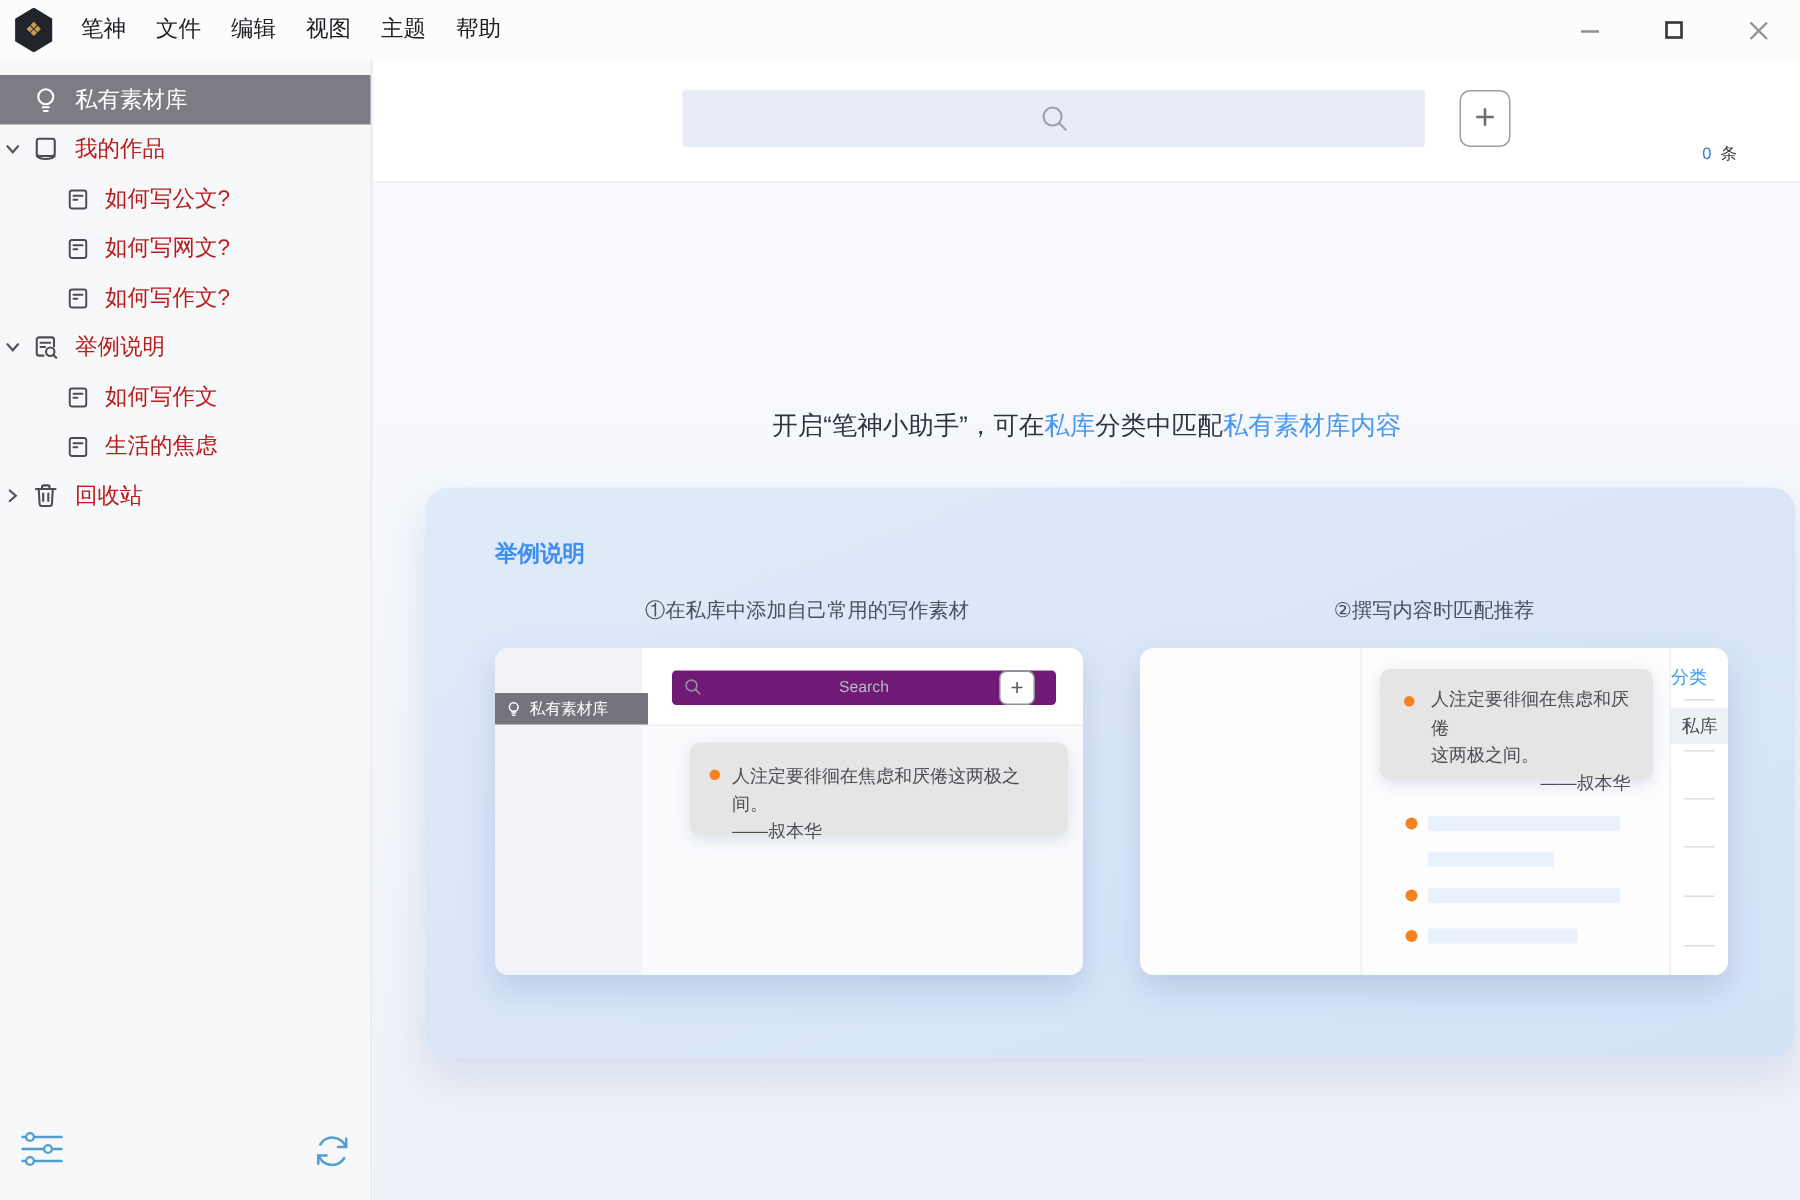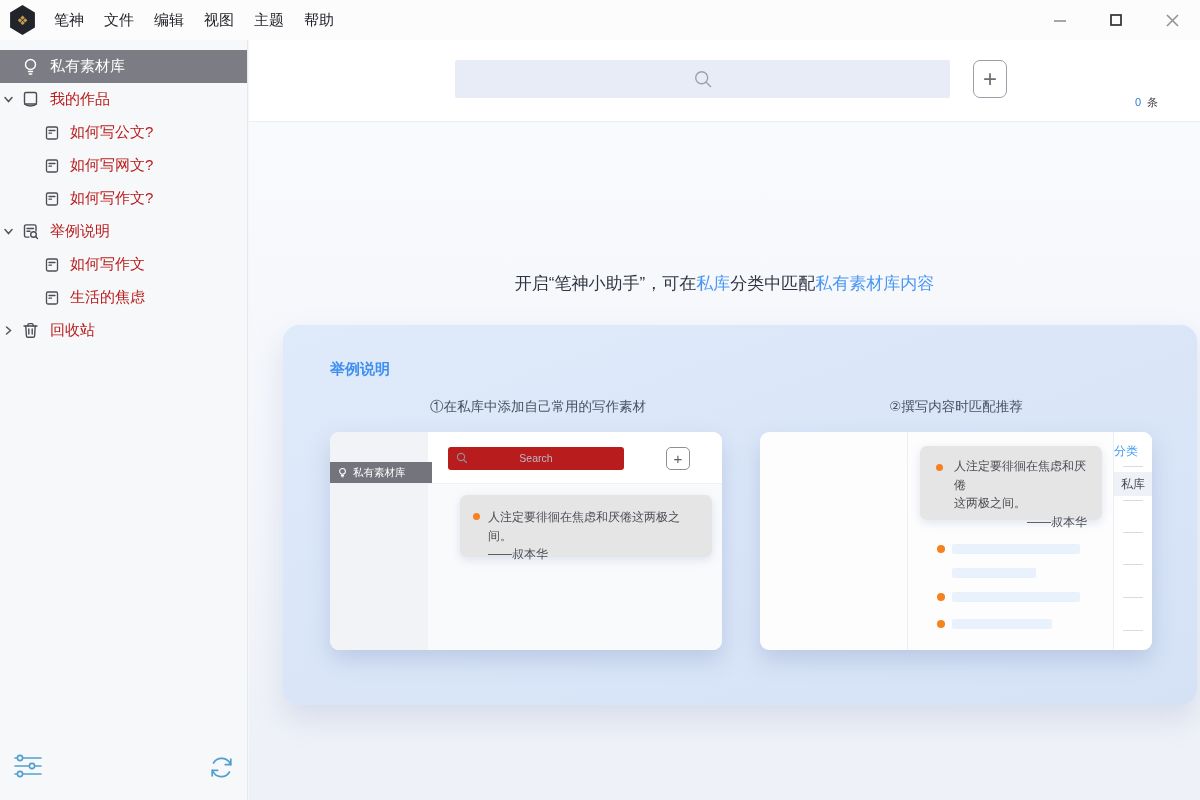--- a/index.html
+++ b/index.html
@@ -68,22 +68,22 @@
   .mini.left-demo { left:47px; } .mini.right-demo { left:477px; }
 
   
   .md-col { position:absolute; left:0; top:0; width:98px; height:218px; background:#f2f3f6; }
   .md-topbar { position:absolute; left:98px; top:0; width:294px; height:52px;
     background:#ffffff; border-bottom:1px solid #eef0f4; }
   .md-body { position:absolute; left:98px; top:52px; width:294px; height:166px; background:#f9fafc; }
   .md-selrow { position:absolute; left:0; top:30px; width:102px; height:21px;
     background:#74747c; color:#fff; font-size:10.5px; display:flex; align-items:center;
     padding-left:7px; gap:5px; }
-  .md-search { position:absolute; left:20px; top:15px; width:176px; height:23px;
-    background:#b91c1c; border-radius:3px; color:#b5bcc8; }
+  .md-search { position:absolute; left:20px; top:15px; width:256px; height:23px;
+    background:#701a75; border-radius:3px; color:#b5bcc8; }
   .md-search .mag { position:absolute; left:8px; top:5px; color:#8d939e; }
   .md-search .ph { position:absolute; left:0; top:0; width:100%; text-align:center;
     font-size:10.5px; line-height:23px; }
   .md-plus { position:absolute; left:238px; top:15px; width:24px; height:23px;
     background:#fff; border:1px solid #8a8f98; border-radius:5px; text-align:center;
     font-size:15px; line-height:21px; color:#5a5c61; }
   .quote-card { position:absolute; background:#e5e5e5; border-radius:7px;
     box-shadow:0 3px 10px rgba(150,165,200,0.28); }
   .qc-left { left:130px; top:63px; width:252px; height:62px; padding:13px 12px 0 28px; }
   .bullet { width:7px; height:7px; border-radius:50%; background:#f5821f; position:absolute; }

